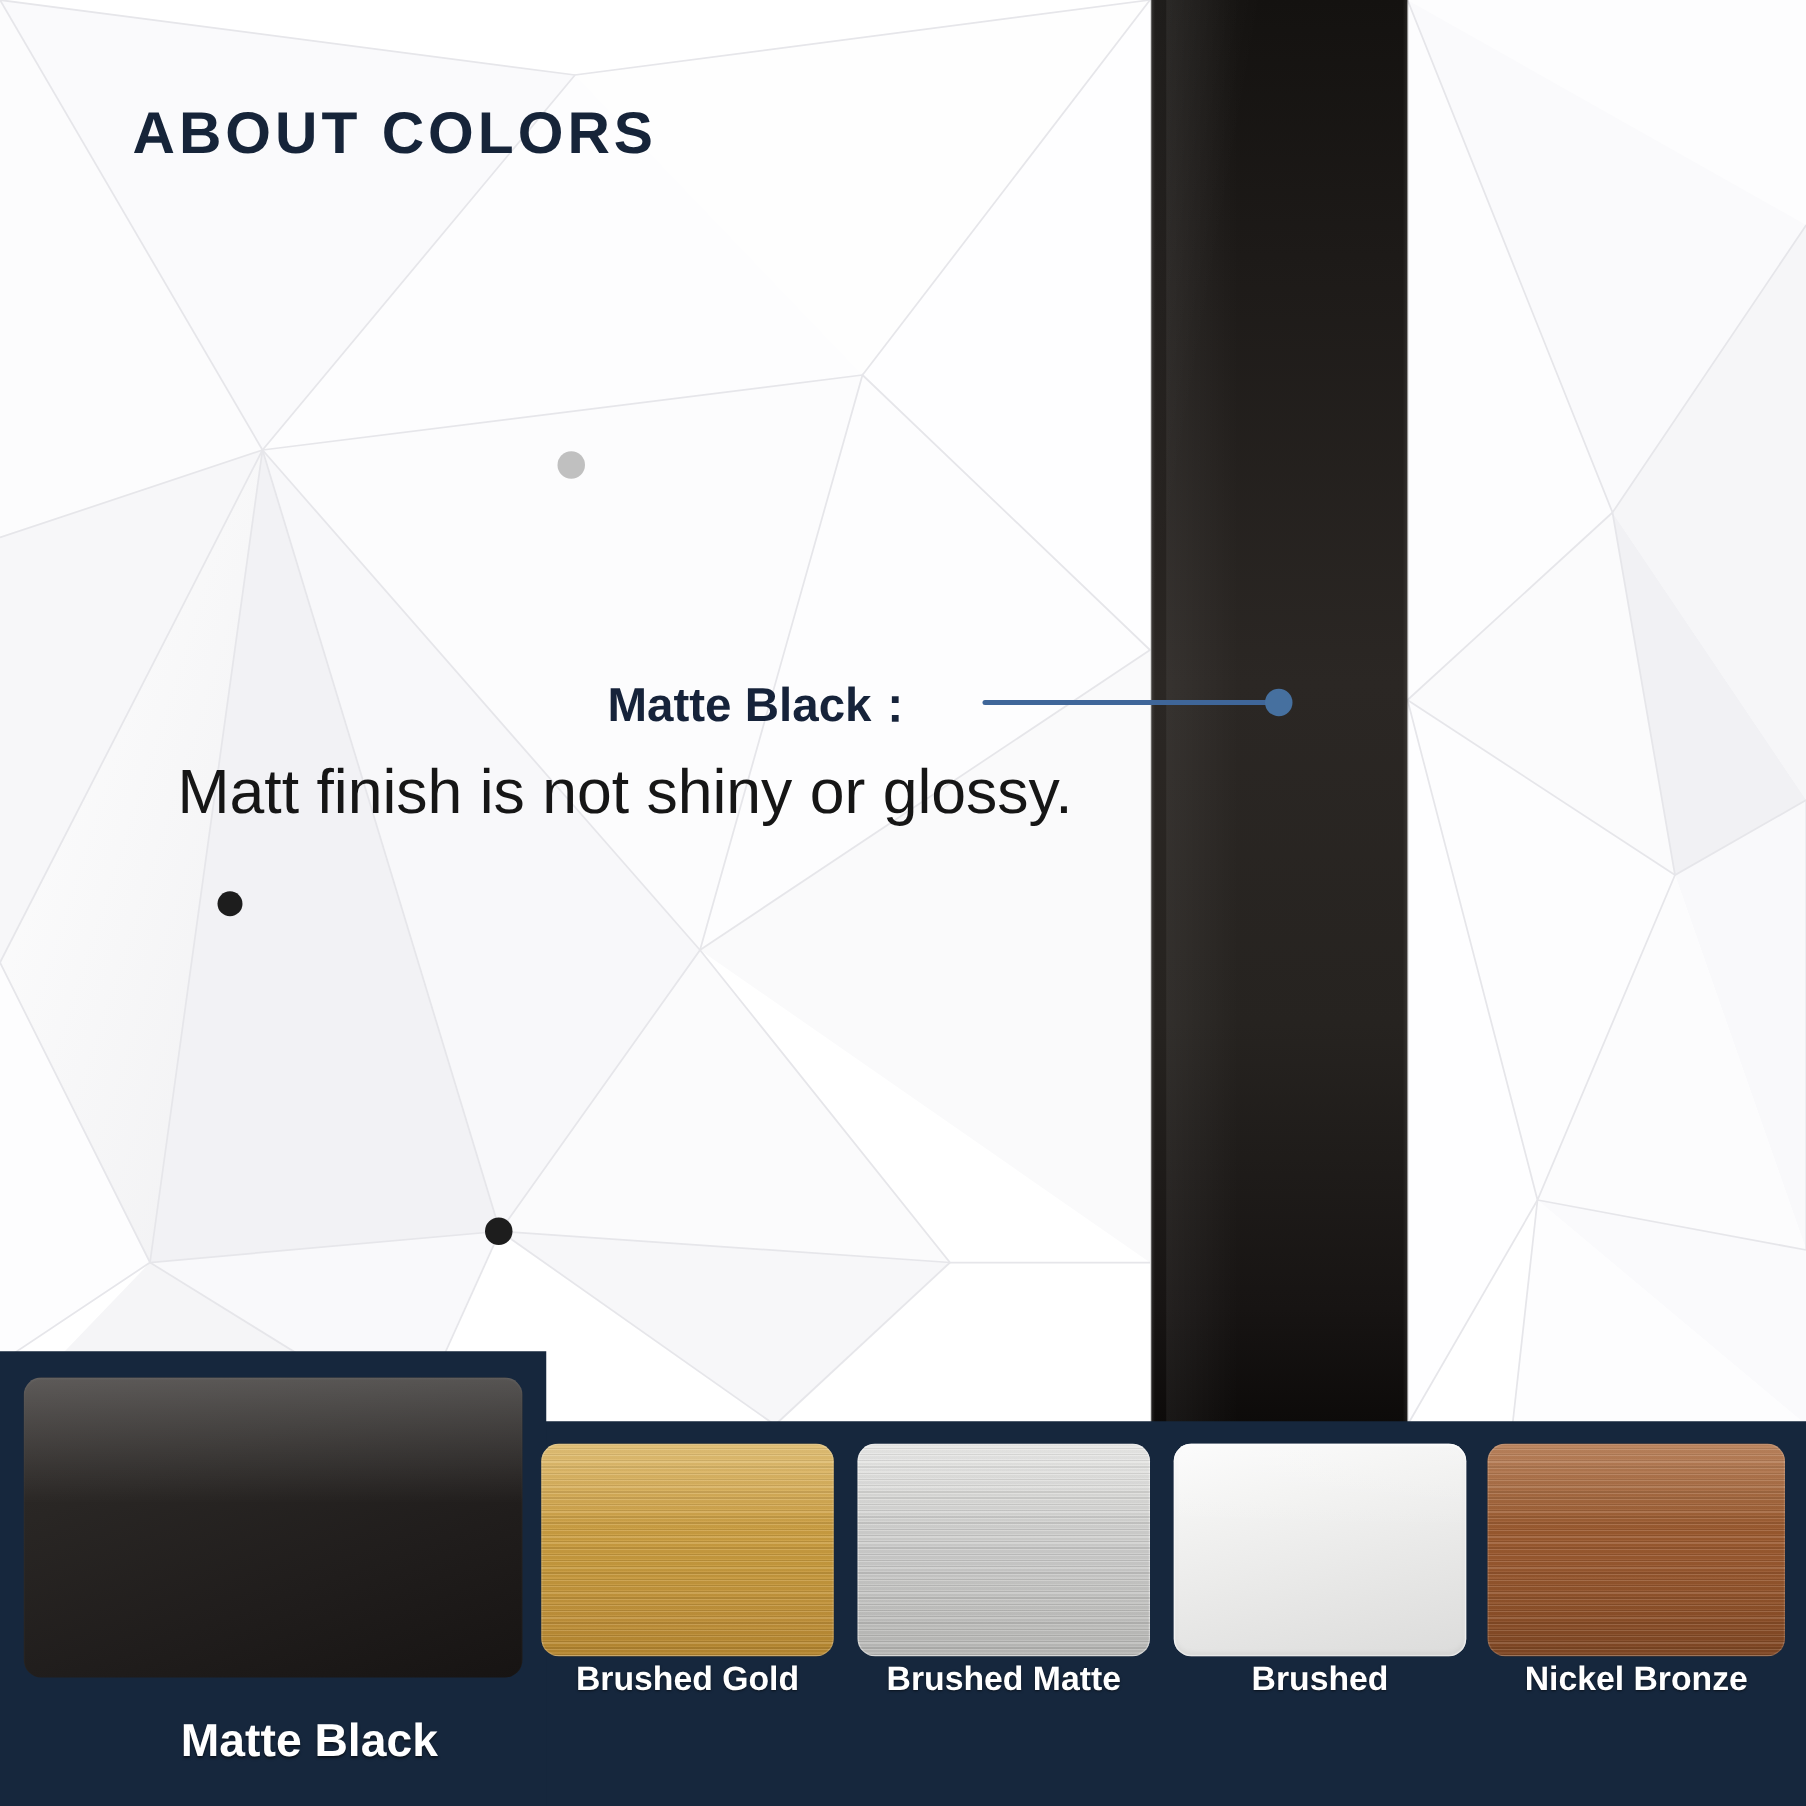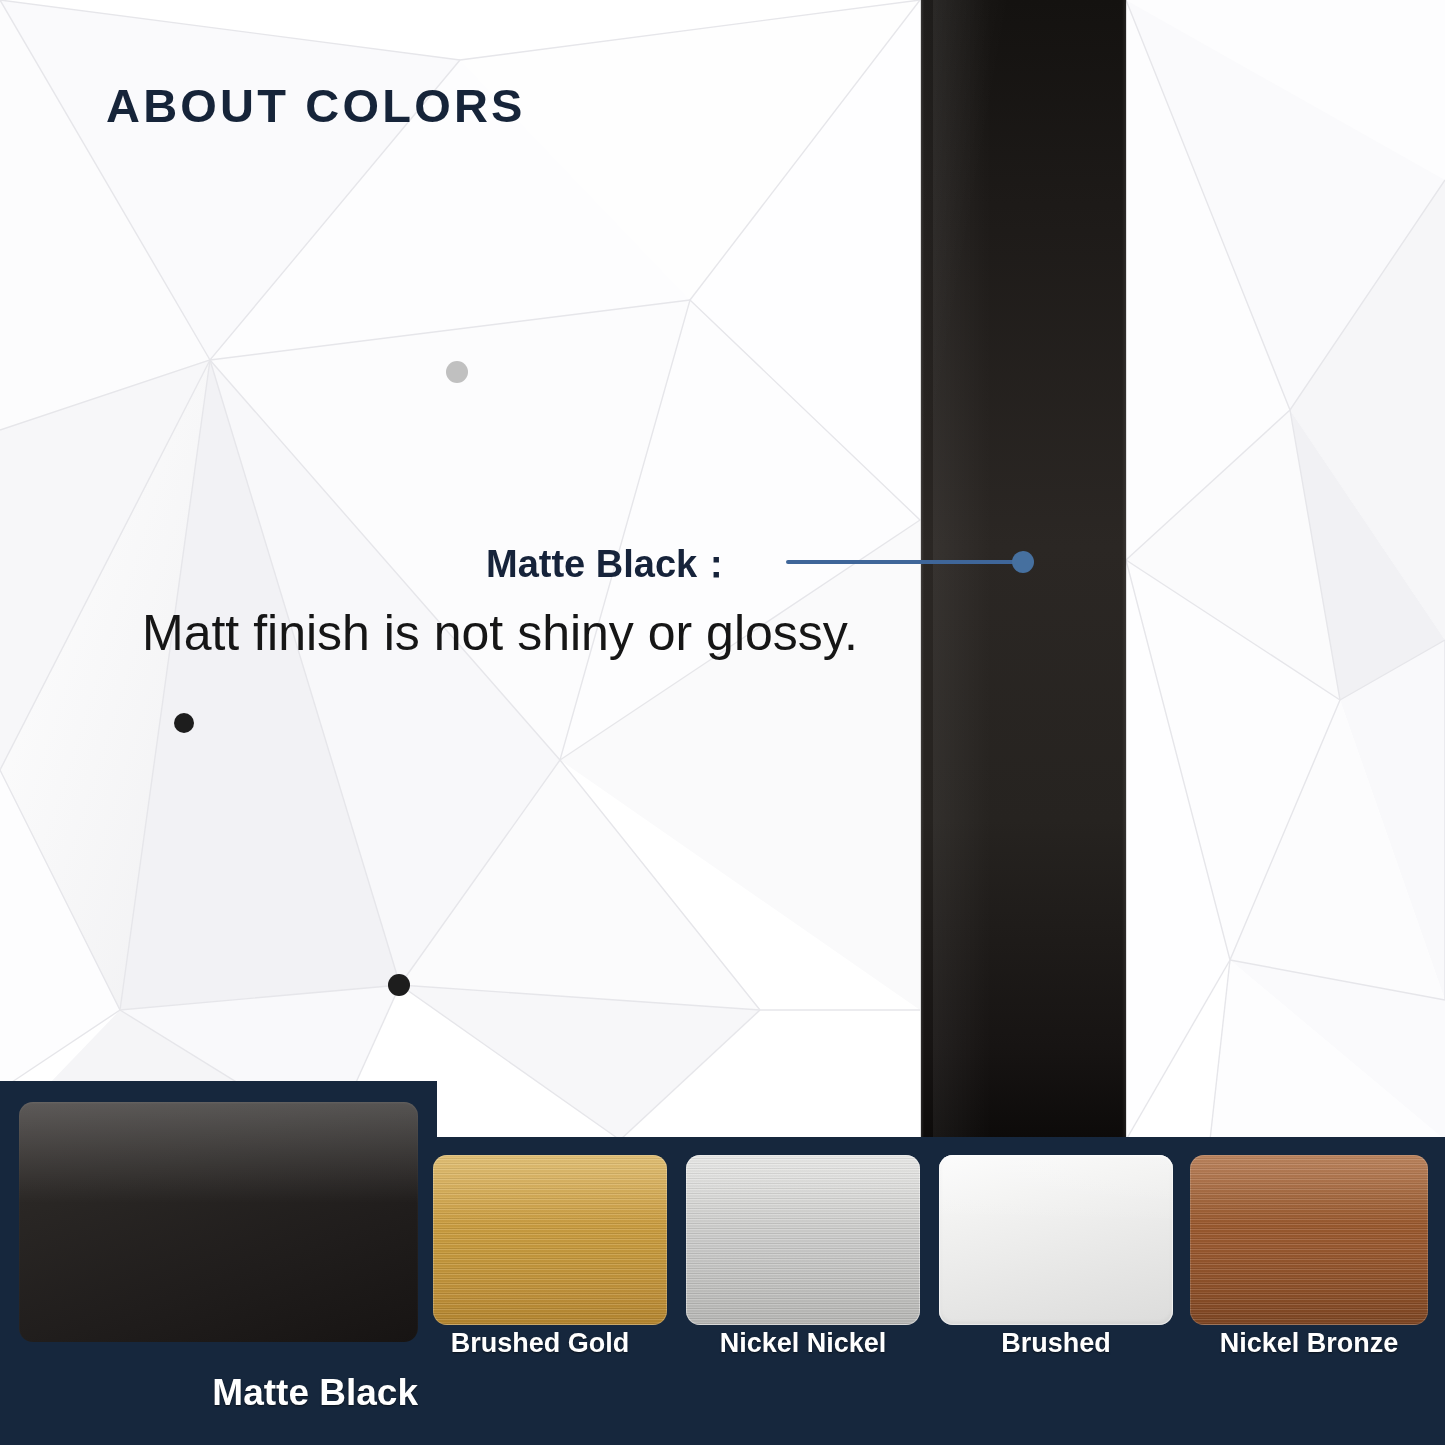--- a/index.html
+++ b/index.html
@@ -159,21 +159,21 @@
     top: 1102px;
     width: 399px;
     height: 240px;
     background: linear-gradient(160deg, #302c2a 0%, #292624 30%, #201d1c 65%, #171413 100%);
     box-shadow: inset 0 1px 2px rgba(255,255,255,0.08);
   }
   #label-matte {
     left: 19px;
     top: 1372px;
     width: 399px;
-    text-align: right;
+    text-align: center;
     padding-left: 58px;
     box-sizing: border-box;
     font-size: 37px;
   }
 
   
   .brushed {
     background-image:
       repeating-linear-gradient(
         0deg,
@@ -204,21 +204,21 @@
     box-shadow: inset 0 1px 3px rgba(255,255,255,0.95),
                 inset 0 -2px 5px rgba(0,0,0,0.07),
                 inset 0 0 0 1px rgba(255,255,255,0.55);
   }
   #sw-bronze {
     left: 1190px; top: 1155px; width: 238px; height: 170px;
     background: linear-gradient(180deg, #a8602f 0%, #9c5a2d 26%, #9a5930 54%, #8d5029 80%, #7e4623 100%);
     box-shadow: inset 0 0 0 1px rgba(255,255,255,0.14);
   }
 
-  #label-gold   { left: 423px; top: 1328px; width: 234px; }
+  #label-gold   { left: 433px; top: 1328px; width: 234px; }
   #label-nickel { left: 686px; top: 1328px; width: 234px; }
   #label-chrome { left: 939px; top: 1328px; width: 234px; }
   #label-bronze { left: 1190px; top: 1328px; width: 238px; }
 
   .gloss-top {
     position: absolute;
     left: 0; top: 0; width: 100%; height: 42%;
     background: linear-gradient(180deg, rgba(255,255,255,0.22), rgba(255,255,255,0));
     pointer-events: none;
   }
@@ -336,21 +336,21 @@
   <div class="swatch" id="sw-gold">
     <div class="tex brushed"></div>
     <div class="gloss-top"></div>
   </div>
   <div class="swatch-label" id="label-gold">Brushed Gold</div>
 
   <div class="swatch" id="sw-nickel">
     <div class="tex brushed"></div>
     <div class="gloss-top"></div>
   </div>
-  <div class="swatch-label" id="label-nickel">Nickel Nickel</div>
+  <div class="swatch-label" id="label-nickel">Brushed Matte</div>
 
   <div class="swatch" id="sw-chrome">
     <div class="gloss-top"></div>
   </div>
   <div class="swatch-label" id="label-chrome">Brushed</div>
 
   <div class="swatch" id="sw-bronze">
     <div class="tex brushed"></div>
     <div class="gloss-top"></div>
   </div>

